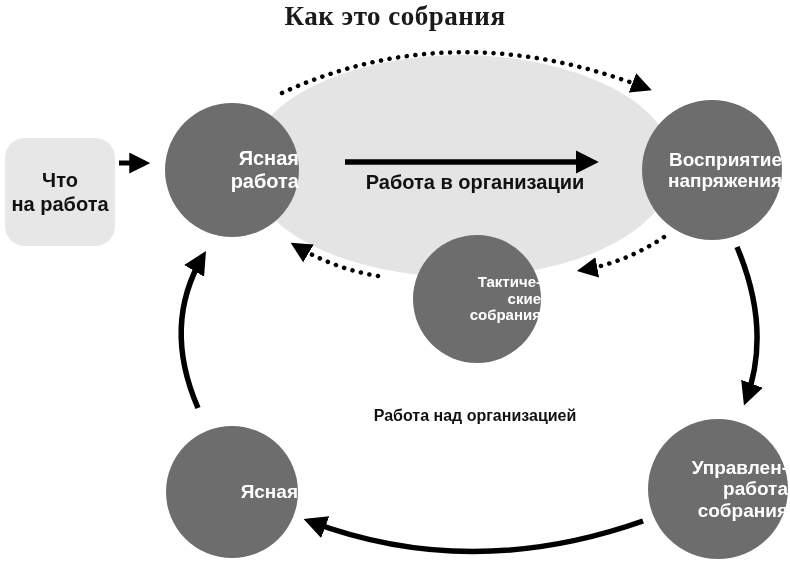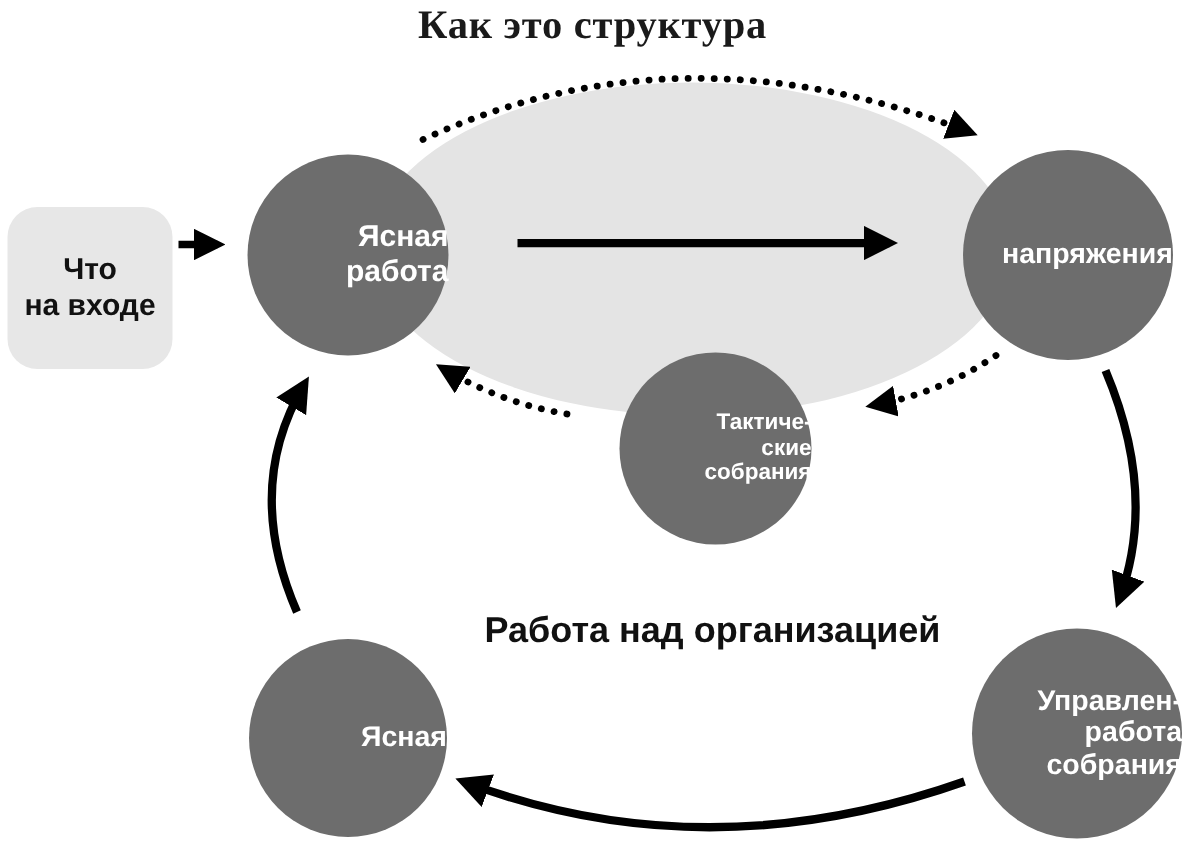--- a/index.html
+++ b/index.html
@@ -26,21 +26,21 @@
   .node span{display:block;}
   .n-clear-work{left:165px;top:103px;width:134px;height:134px;}
   .n-tension{left:642px;top:100px;width:140px;height:140px;font-size:19px;}
   .n-tactical{left:413px;top:235px;width:128px;height:128px;font-size:15px;}
   .n-governance{left:648px;top:419px;width:140px;height:140px;font-size:19px;}
   .n-structure{left:166px;top:426px;width:132px;height:132px;font-size:19px;}
   .flow-label{
     position:absolute;text-align:center;font-weight:bold;color:#111;
   }
   .label-in-org{left:330px;top:171px;width:290px;font-size:20px;}
-  .label-on-org{left:315px;top:407px;width:320px;font-size:24px;}
+  .label-on-org{left:315px;top:407px;width:320px;font-size:16px;}
 </style>
 </head>
 <body>
 
 <div class="stage">
 
   <svg class="arrow-layer" width="790" height="571" viewBox="0 0 790 571" xmlns="http://www.w3.org/2000/svg">
     <defs>
       <marker id="ah" viewBox="0 0 10 10" refX="7.5" refY="5" markerWidth="4.2" markerHeight="4.2" orient="auto-start-reverse">
         <path d="M0,0 L10,5 L0,10 z" fill="#000"></path>
@@ -62,48 +62,50 @@
 
     <path d="M345,162 L593,162" fill="none" stroke="#000" stroke-width="5.5" marker-end="url(#ah)"></path>
 
     <path d="M737,247 Q772,330 746,400" fill="none" stroke="#000" stroke-width="5.5" marker-end="url(#ah)"></path>
 
     <path d="M643,521 Q470,582 309,521" fill="none" stroke="#000" stroke-width="5.5" marker-end="url(#ah)"></path>
 
     <path d="M198,408 Q162,325 203,256" fill="none" stroke="#000" stroke-width="5.5" marker-end="url(#ah)"></path>
   </svg>
 
-  <div class="diagram-title">Как это структура</div>
+  <div class="diagram-title">Как это собрания</div>
 
   <div class="input-box">
     <span>Что</span>
-    <span>на входе</span>
+    <span>на работа</span>
   </div>
 
   <div class="node n-clear-work">
     <span>Ясная</span>
     <span>работа</span>
   </div>
 
   <div class="node n-tension">
+    <span>Восприятие</span>
     <span>напряжения</span>
   </div>
 
   <div class="node n-tactical">
     <span>Тактиче-</span>
     <span>ские</span>
     <span>собрания</span>
   </div>
 
   <div class="node n-governance">
     <span>Управлен-</span>
     <span>работа</span>
     <span>собрания</span>
   </div>
 
   <div class="node n-structure">
     <span>Ясная</span>
   </div>
 
+  <div class="flow-label label-in-org">Работа в организации</div>
 
   <div class="flow-label label-on-org">Работа над организацией</div>
 
 </div>
 
 </body></html>

